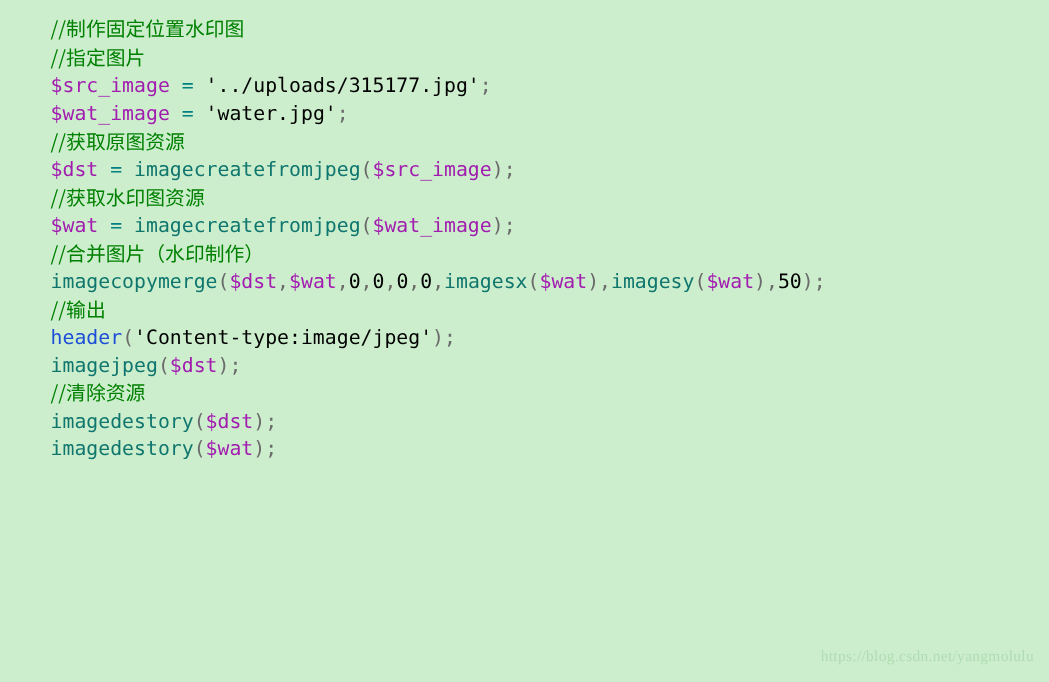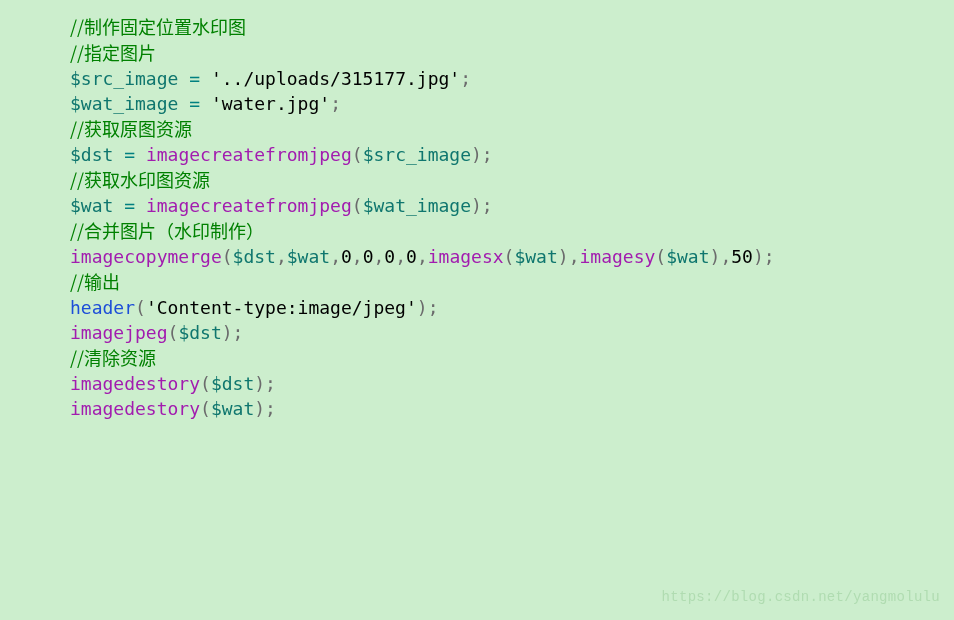--- a/index.html
+++ b/index.html
@@ -10,36 +10,35 @@
     font-family:Consolas,"DejaVu Sans Mono","Courier New",monospace;
     font-size:18px;
     line-height:25px;
     color:#5c5c5c;
     position:relative;
     overflow:hidden;
   }
   .code{
     padding:14px 68px 0 46px;
     white-space:pre;
-    margin-left:24px;
   }
   .code span{white-space:pre}
   .c{color:#008000}
-  .v{color:#0f766e}
+  .v{color:#a21caf}
   .p{color:#6b6b6c}
-  .f{color:#a21caf}
+  .f{color:#0f766e}
   .s{color:#000000}
   .o{color:#008080}
   .k{color:#1d4ed8}
   .wm{
     position:absolute;
     right:14px;
     bottom:10px;
     color:#b0dcb1;
-    font-family:Liberation Mono, monospace;
+    font-family:Liberation Serif, serif;
     font-size:14px;
     letter-spacing:.3px;
     font-style:normal;
   }
   .ch{font-family:"Microsoft YaHei","PingFang SC","Noto Sans CJK SC",sans-serif}
 </style>
 </head>
 <body>
 
 <div class="code" id="code"><div><span class="c ch">//制作固定位置水印图</span></div><div></div><div><span class="c ch">//指定图片</span></div><div><span class="v">$src_image</span> <span class="o">=</span> <span class="s">'../uploads/315177.jpg'</span><span class="p">;</span></div><div><span class="v">$wat_image</span> <span class="o">=</span> <span class="s">'water.jpg'</span><span class="p">;</span></div><div></div><div><span class="c ch">//获取原图资源</span></div><div><span class="v">$dst</span> <span class="o">=</span> <span class="f">imagecreatefromjpeg</span><span class="p">(</span><span class="v">$src_image</span><span class="p">)</span><span class="p">;</span></div><div><span class="c ch">//获取水印图资源</span></div><div><span class="v">$wat</span> <span class="o">=</span> <span class="f">imagecreatefromjpeg</span><span class="p">(</span><span class="v">$wat_image</span><span class="p">)</span><span class="p">;</span></div><div></div><div></div><div><span class="c ch">//合并图片（水印制作）</span></div><div><span class="f">imagecopymerge</span><span class="p">(</span><span class="v">$dst</span><span class="p">,</span><span class="v">$wat</span><span class="p">,</span><span class="s">0</span><span class="p">,</span><span class="s">0</span><span class="p">,</span><span class="s">0</span><span class="p">,</span><span class="s">0</span><span class="p">,</span><span class="f">imagesx</span><span class="p">(</span><span class="v">$wat</span><span class="p">)</span><span class="p">,</span><span class="f">imagesy</span><span class="p">(</span><span class="v">$wat</span><span class="p">)</span><span class="p">,</span><span class="s">50</span><span class="p">)</span><span class="p">;</span></div><div></div><div><span class="c ch">//输出</span></div><div><span class="k">header</span><span class="p">(</span><span class="s">'Content-type:image/jpeg'</span><span class="p">)</span><span class="p">;</span></div><div><span class="f">imagejpeg</span><span class="p">(</span><span class="v">$dst</span><span class="p">)</span><span class="p">;</span></div><div></div><div><span class="c ch">//清除资源</span></div><div><span class="f">imagedestory</span><span class="p">(</span><span class="v">$dst</span><span class="p">)</span><span class="p">;</span></div><div><span class="f">imagedestory</span><span class="p">(</span><span class="v">$wat</span><span class="p">)</span><span class="p">;</span></div></div>

